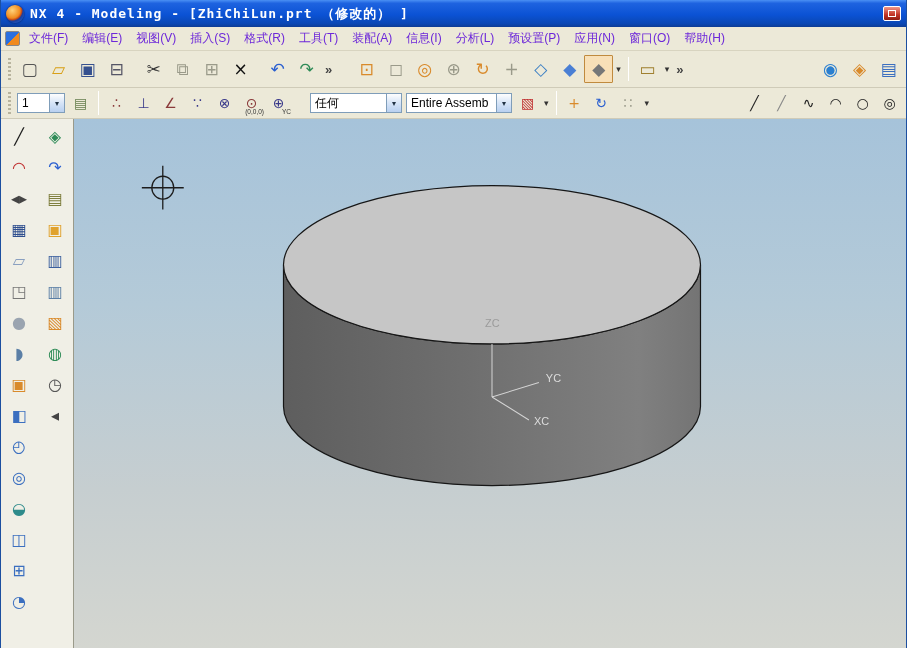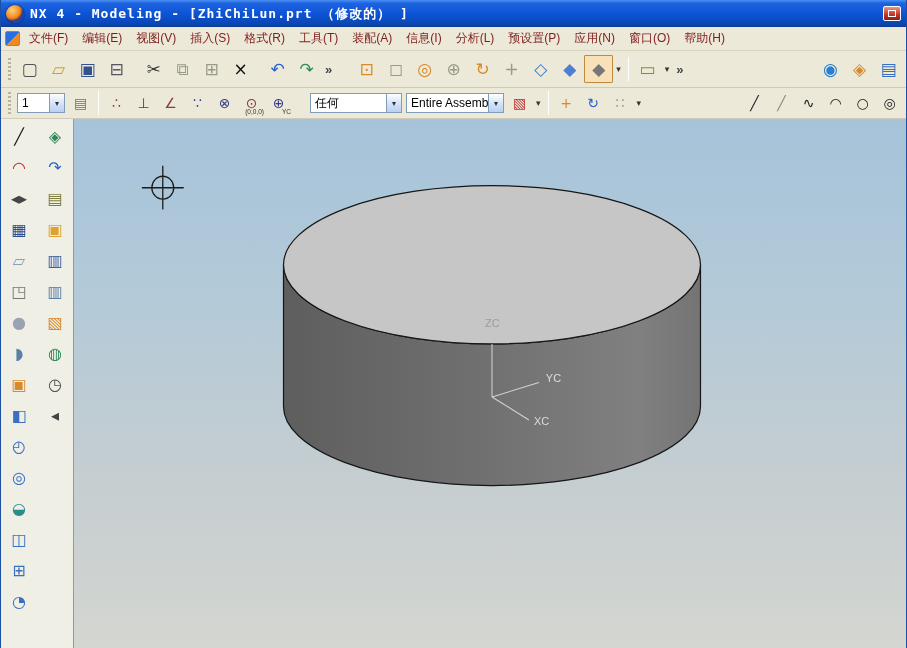--- a/index.html
+++ b/index.html
@@ -16,21 +16,21 @@
   .title-text{flex:1;color:#fff;font-weight:bold;font-size:13px;letter-spacing:1px;white-space:nowrap;overflow:hidden;
     font-family:"DejaVu Sans Mono","Liberation Mono",monospace}
   .win-btn{width:18px;height:15px;border:1px solid #fff;border-radius:2px;display:flex;align-items:center;justify-content:center;
     background:linear-gradient(180deg,#ef9687,#c23325 60%,#8f1d12)}
   .win-glyph{width:8px;height:7px;border:1px solid #fff}
 
   
   .menubar{height:24px;flex:0 0 24px;background:#ece9d8;display:flex;align-items:center;padding:0 4px;gap:2px;border-bottom:1px solid #d8d4c0}
   .app-ico{width:15px;height:15px;border:1px solid #888;border-radius:2px;background:linear-gradient(135deg,#2a6fe0 50%,#f08a1d 50%)}
   .menu-items{display:flex;align-items:center}
-  .menu-item{padding:3px 7px;color:#7f1d1d;white-space:nowrap}
+  .menu-item{padding:3px 7px;color:#6d28d9;white-space:nowrap}
 
   
   .toolbar{background:#ece9d8;display:flex;align-items:center;padding:0 3px;border-bottom:1px solid #cfcbb8}
   .tb1{height:37px;flex:0 0 37px}
   .tb2{height:31px;flex:0 0 31px}
   .grip{width:3px;height:22px;margin:0 4px;background:repeating-linear-gradient(180deg,#b8b49e 0 2px,transparent 2px 4px)}
   .tb-group{display:flex;align-items:center}
   .tb-btn{position:relative;width:29px;height:28px;display:flex;align-items:center;justify-content:center;border:1px solid transparent;border-radius:1px}
   .tb2 .tb-btn{width:27px;height:24px}
   .glyph{font-family:"DejaVu Sans",sans-serif;font-size:17px;line-height:1}
@@ -43,21 +43,21 @@
   .snap-sub{position:absolute;right:0;bottom:-1px;font-size:6.5px;color:#333;line-height:1}
   .push-right{margin-left:auto}
 
   
   .combo{display:flex;align-items:center;height:20px;background:#fff;border:1px solid #7f9db9;margin:0 2px}
   .combo .val{padding:0 4px;flex:1;white-space:nowrap;overflow:hidden;color:#000}
   .combo .arrow{width:15px;height:100%;border-left:1px solid #7f9db9;display:flex;align-items:center;justify-content:center;
     font-size:8px;color:#234;background:linear-gradient(180deg,#fefefe,#d7e5f7 50%,#b8d0f0)}
   .layer-combo{width:48px}
   .filter-combo{width:92px}
-  .scope-combo{width:98px}
+  .scope-combo{width:106px}
 
   
   .promptbar{height:21px;flex:0 0 21px;background:#73734a;border-bottom:1px solid #57572f;color:#fff;font-weight:bold;
     display:flex;align-items:center;padding:0 8px;letter-spacing:.5px}
 
   
   .main{flex:1;display:flex;min-height:0}
   .lefttools{width:73px;flex:0 0 73px;background:#f0efe6;border-right:1px solid #9a9a8a;display:flex;padding-top:4px}
   .lt-col{width:36px;display:flex;flex-direction:column;align-items:center}
   .lt-btn{position:relative;width:28px;height:27px;margin-bottom:4px;display:flex;align-items:center;justify-content:center;border:1px solid transparent}

